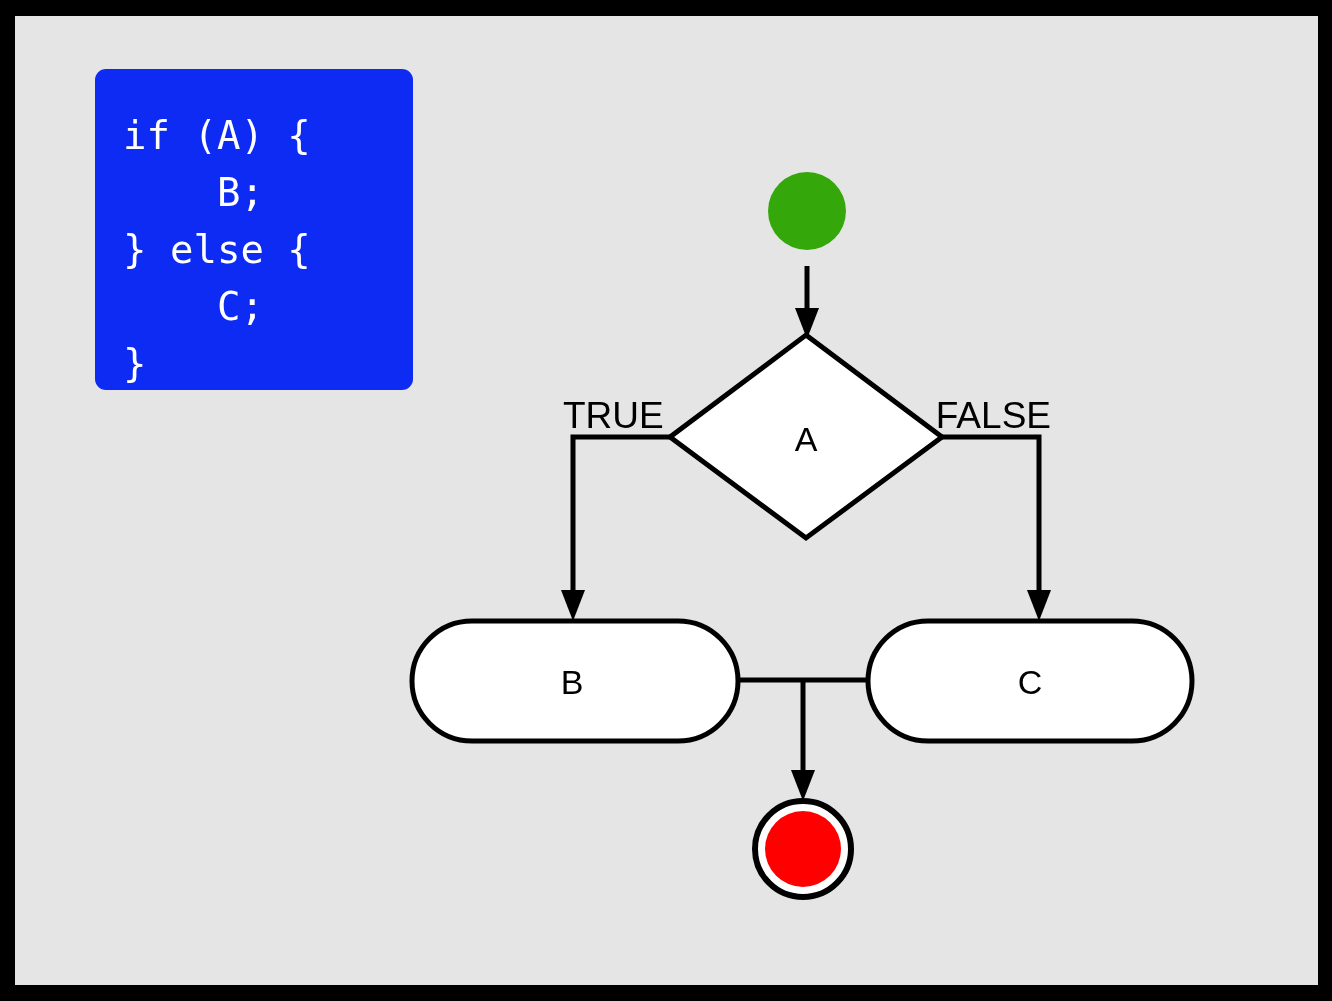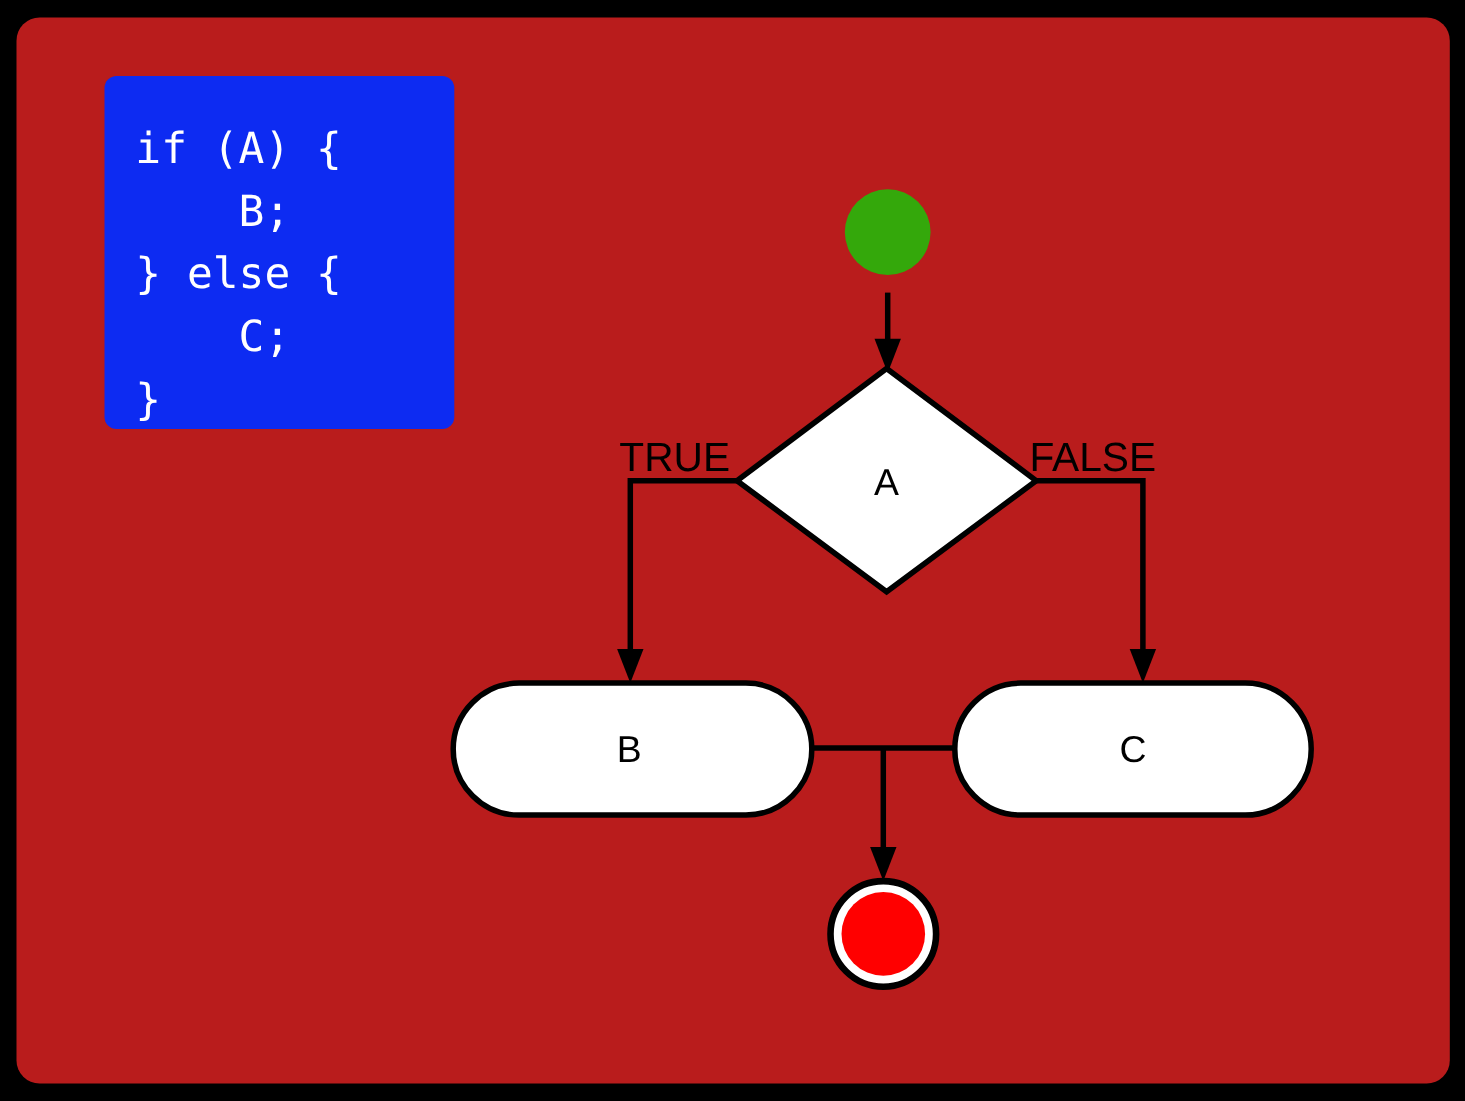--- a/index.html
+++ b/index.html
@@ -22,22 +22,21 @@
     background: #000000;
   }
 
   
   #canvas {
     position: absolute;
     left: 15px;
     top: 16px;
     width: 1303px;
     height: 969px;
-    background: #b91c1c;
-    border-radius: 21px;
+    background: #e5e5e5;
   }
 
   
   #code-panel {
     position: absolute;
     left: 80px;       
     top: 53px;        
     width: 318px;
     height: 321px;
     background: #0D2BF2;

